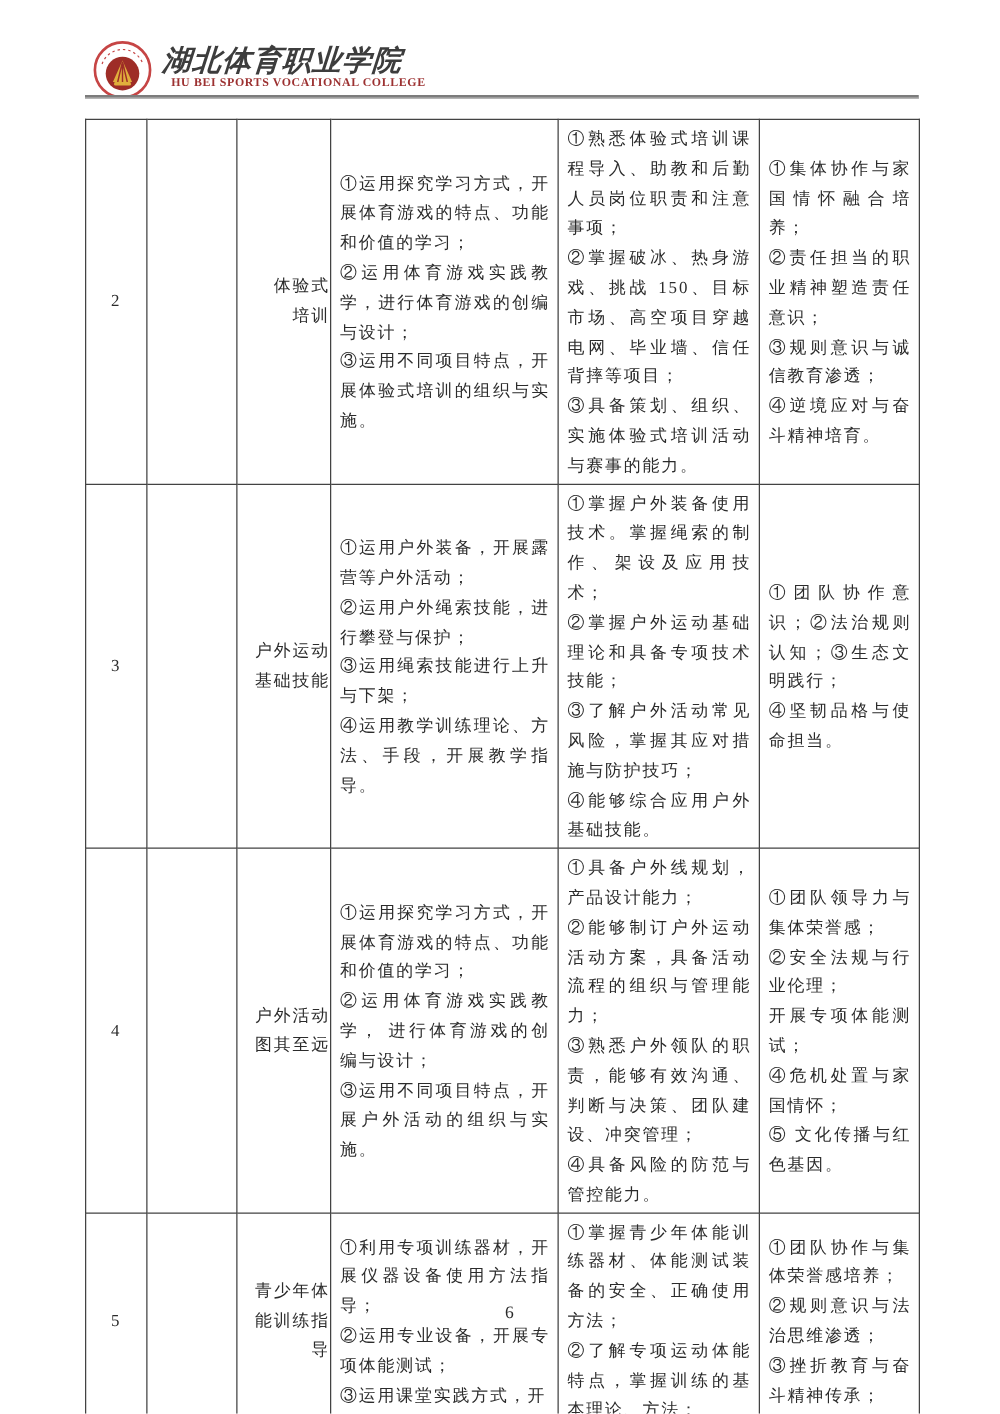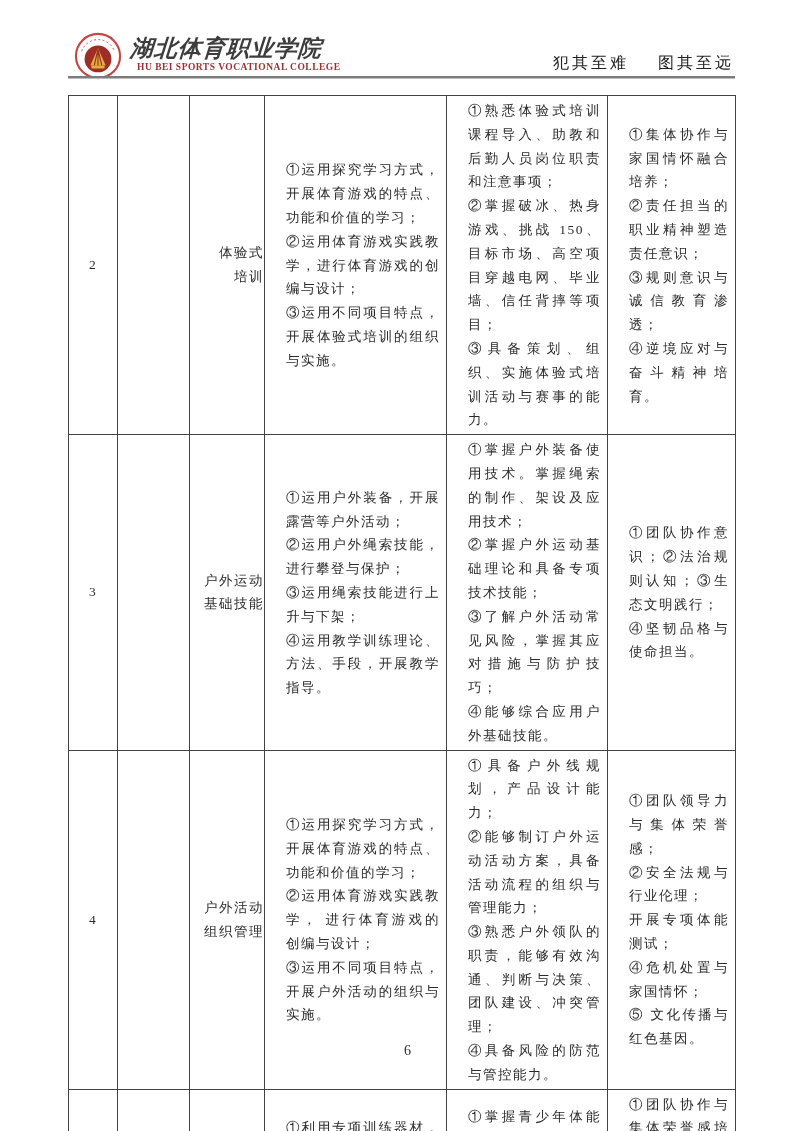--- a/index.html
+++ b/index.html
@@ -74,21 +74,21 @@
     line-height: 23.8px;
     color: #2b2b2b;
   }
   td.c-no { text-align: center; }
   td.c-empty { }
   td.c-module { text-align: right; white-space: pre-line; line-height: 26px; }
   td.c-text {
     vertical-align: top;
     text-align: justify;
     white-space: pre-line;
-    padding: 3px 6px 2px 21px;
+    padding: 3px 6px 2px 7px;
     overflow: hidden;
   }
   tr.r2 td { height: 258px; }
   tr.r3 td { height: 264px; }
   tr.r4 td { height: 266px; }
   tr.r5 td { height: 147px; }
 
   
   .pageno {
     position: absolute;
@@ -107,24 +107,20 @@
       <circle cx="25" cy="25" r="23" fill="#ffffff" stroke="#c64545" stroke-width="2.2"></circle>
       <path d="M8 20 A18 18 0 0 1 42 20" fill="none" stroke="#c64545" stroke-width="1" stroke-dasharray="2 2.5"></path>
       <circle cx="25" cy="28" r="14" fill="#9e2d27"></circle>
       <path d="M25 17 L17 35 L33 35 Z" fill="#e0af3c"></path>
       <path d="M25 18 L21 35 M25 18 L25 35 M25 18 L29 35" stroke="#9e2d27" stroke-width="1.2" fill="none"></path>
       <rect x="18" y="35" width="14" height="3" rx="1.2" fill="#e0af3c"></rect>
     </svg>
   </div>
   <div class="name-zh">湖北体育职业学院</div>
   <div class="name-en">HU BEI SPORTS VOCATIONAL COLLEGE</div>
-  <div class="motto">
-    <span>犯其至难</span>
-    <span>图其至远</span>
-  </div>
   <div class="header-rule"></div>
 
   <table class="main">
     <colgroup>
       <col style="width:49px">
         <col style="width:72px">
         <col style="width:75px">
       <col style="width:182px">
         <col style="width:161px">
         <col style="width:128px">
@@ -159,21 +155,21 @@
 ②掌握户外运动基础理论和具备专项技术技能；
 ③了解户外活动常见风险，掌握其应对措施与防护技巧；
 ④能够综合应用户外基础技能。</td>
         <td class="c-text">①团队协作意识；②法治规则认知；③生态文明践行；
 ④坚韧品格与使命担当。</td>
       </tr>
       <tr class="r4">
         <td class="c-no">4</td>
         <td class="c-empty"></td>
         <td class="c-module">户外活动
-组织管理</td>
+图其至远</td>
         <td class="c-text">①运用探究学习方式，开展体育游戏的特点、功能和价值的学习；
 ②运用体育游戏实践教学， 进行体育游戏的创编与设计；
 ③运用不同项目特点，开展户外活动的组织与实施。</td>
         <td class="c-text">①具备户外线规划，产品设计能力；
 ②能够制订户外运动活动方案，具备活动流程的组织与管理能力；
 ③熟悉户外领队的职责，能够有效沟通、判断与决策、团队建设、冲突管理；
 ④具备风险的防范与管控能力。</td>
         <td class="c-text">①团队领导力与集体荣誉感；
 ②安全法规与行业伦理；
 开展专项体能测试；

